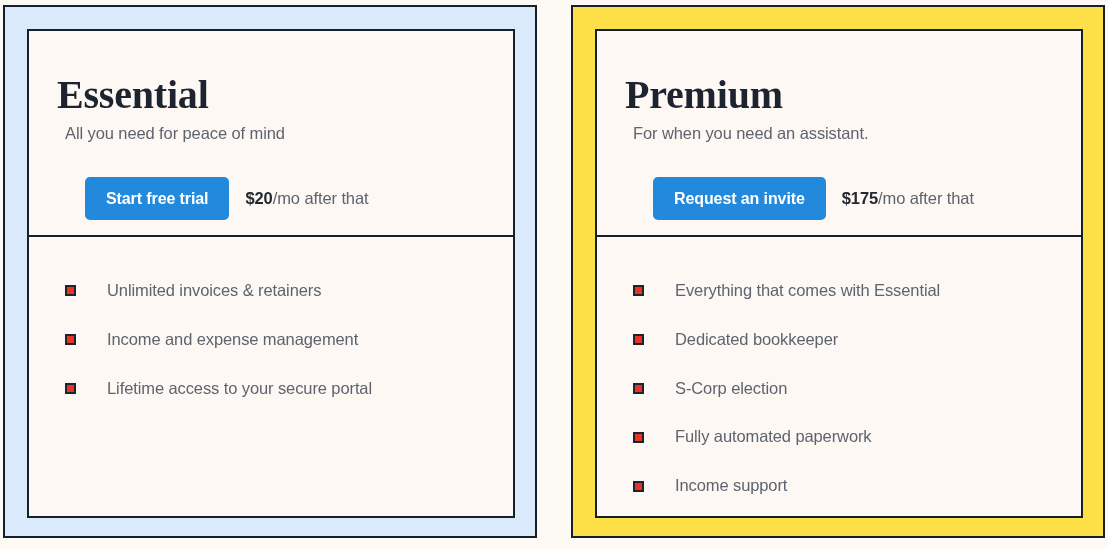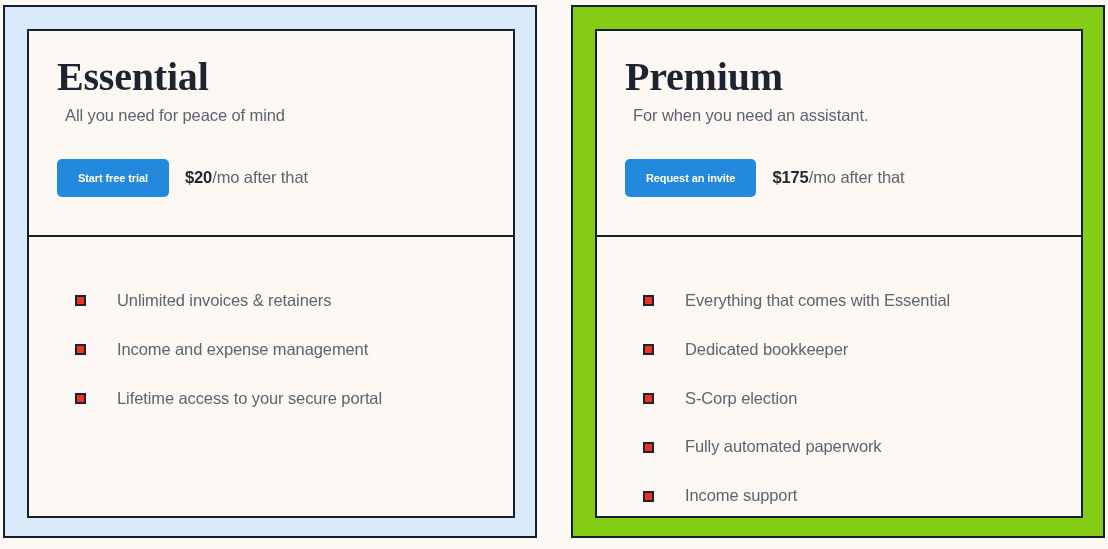--- a/index.html
+++ b/index.html
@@ -26,34 +26,34 @@
 
   
   .plan-frame {
     flex: 1 1 0;
     box-sizing: border-box;
     border: 2px solid #15202b;
     padding: 22px 20px 18px 22px;
     display: flex;
   }
   .plan-frame.essential { background: #daeafa; }
-  .plan-frame.premium   { background: #84cc16; }
+  .plan-frame.premium   { background: #fde047; }
 
   
   .plan-card {
     flex: 1 1 auto;
     box-sizing: border-box;
     background: #fdf8f4;
     border: 2px solid #15202b;
     display: flex;
     flex-direction: column;
   }
 
   .plan-header {
-    padding: 26px 28px 0 28px;
+    padding: 44px 28px 0 28px;
     flex: 0 0 auto;
     height: 204px;
     box-sizing: border-box;
   }
 
   .plan-title {
     font-family: "Liberation Serif", "DejaVu Serif", serif;
     font-weight: 700;
     font-size: 40px;
     line-height: 1.0;
@@ -75,27 +75,28 @@
     align-items: center;
     margin-top: 33px;
   }
 
   .cta-button {
     background: #2389dc;
     color: #ffffff;
     border: none;
     border-radius: 5px;
     font-family: "Liberation Sans", sans-serif;
-    font-size: 11px;
+    font-size: 16px;
     font-weight: 700;
     letter-spacing: -0.1px;
     padding: 13px 21px;
     cursor: pointer;
     white-space: nowrap;
     line-height: 1.1;
+    margin-left: 28px;
   }
 
   .price-note {
     margin-left: 16px;
     font-size: 16.5px;
     color: #5d646e;
     white-space: nowrap;
     letter-spacing: -0.1px;
   }
   .price-note .amount {
@@ -105,21 +106,21 @@
   }
 
   .plan-divider {
     height: 2px;
     background: #15202b;
     flex: 0 0 auto;
   }
 
   .feature-list {
     list-style: none;
-    margin: 16px;
+    margin: 6px;
     padding: 38px 28px 4px 30px;
     flex: 1 1 auto;
   }
 
   .feature-item {
     display: flex;
     align-items: center;
     margin-bottom: 29px;
   }
   .feature-item:last-child { margin-bottom: 0; }

